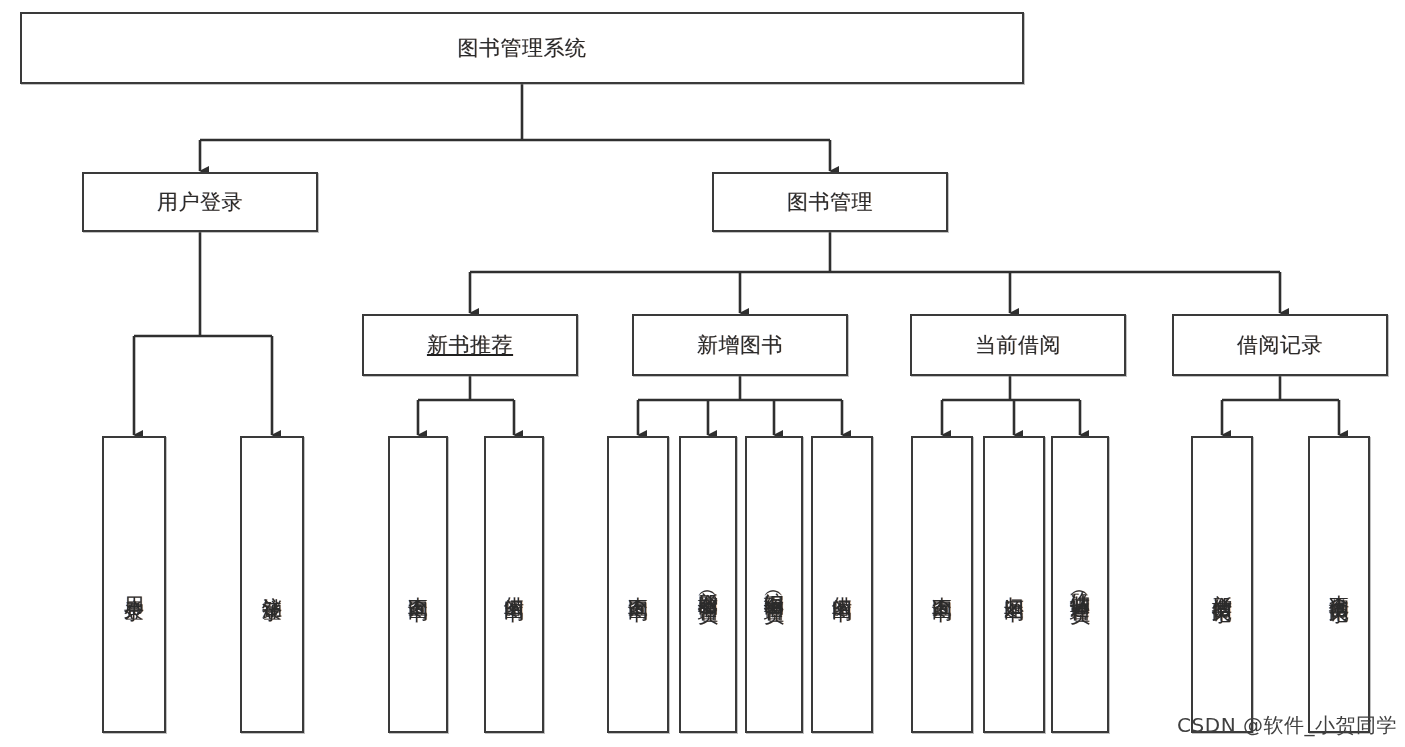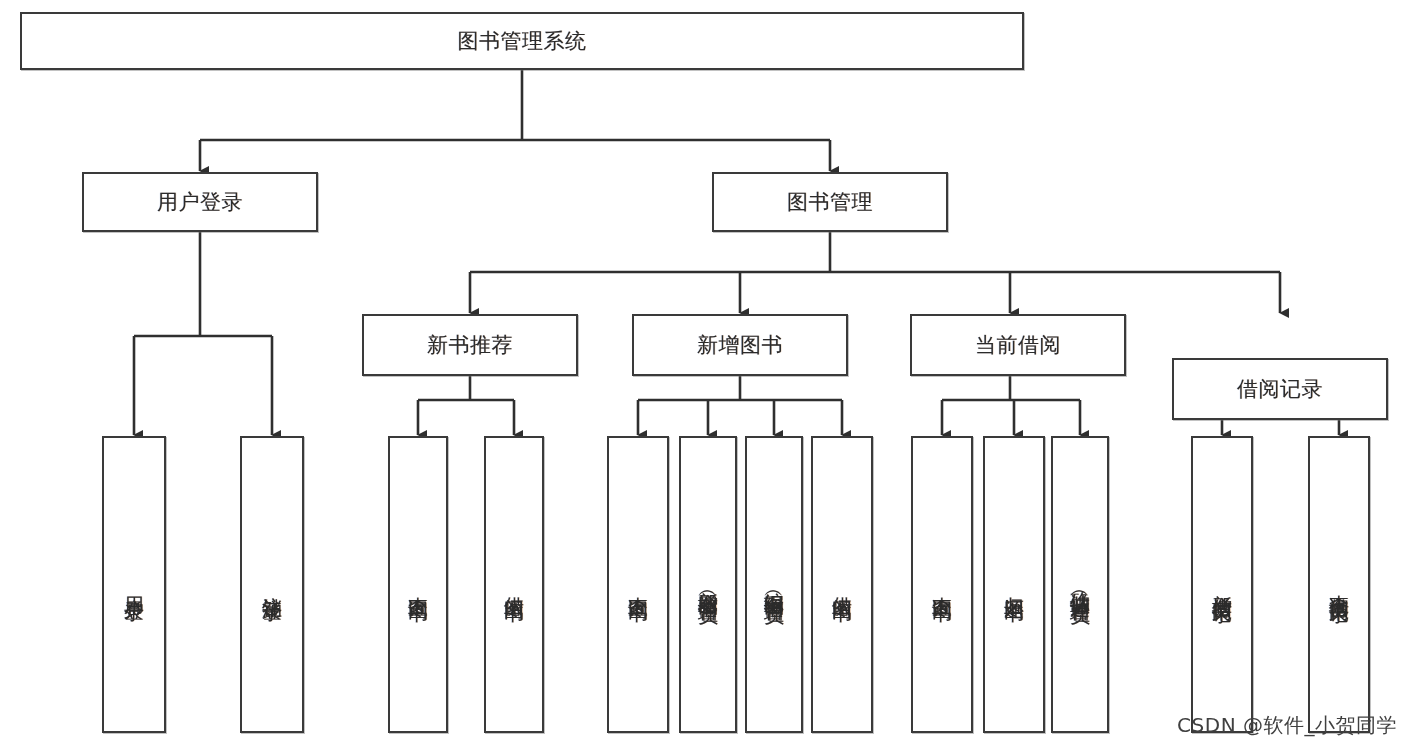--- a/index.html
+++ b/index.html
@@ -75,39 +75,39 @@
         <path d="M1014,400 L1014,435" marker-end="url(#arrowhead)"></path>
         <path d="M1080,400 L1080,435" marker-end="url(#arrowhead)"></path>
         <path d="M1280,376 L1280,400"></path>
         <path d="M1222,400 L1339,400"></path>
         <path d="M1222,400 L1222,435" marker-end="url(#arrowhead)"></path>
         <path d="M1339,400 L1339,435" marker-end="url(#arrowhead)"></path>
       </g>
   </svg>
 
   <div id="node-layer">
-      <div class="node" style="left: 20px; top: 12px; width: 1004px; height: 58px;">
+      <div class="node" style="left: 20px; top: 12px; width: 1004px; height: 72px;">
         <span class="node-label">图书管理系统</span>
       </div>
       <div class="node" style="left: 82px; top: 172px; width: 236px; height: 60px;">
         <span class="node-label">用户登录</span>
       </div>
       <div class="node" style="left: 712px; top: 172px; width: 236px; height: 60px;">
         <span class="node-label">图书管理</span>
       </div>
-      <div class="node" style="left: 362px; top: 314px; width: 216px; height: 62px;">
+      <div class="node" style="left: 362px; top: 314px; width: 216px; height: 62px; text-decoration: underline;">
         <span class="node-label">新书推荐</span>
       </div>
       <div class="node" style="left: 632px; top: 314px; width: 216px; height: 62px;">
         <span class="node-label">新增图书</span>
       </div>
       <div class="node" style="left: 902px; top: 314px; width: 216px; height: 62px; margin-left: 8px;">
         <span class="node-label">当前借阅</span>
       </div>
-      <div class="node" style="left: 1172px; top: 314px; width: 216px; height: 62px; margin-top: 44px;">
+      <div class="node" style="left: 1172px; top: 314px; width: 216px; height: 62px;">
         <span class="node-label">借阅记录</span>
       </div>
       <div class="node vertical" style="left: 102px; top: 436px; width: 64px; height: 297px;">
         <span class="node-label">用户登录</span>
       </div>
       <div class="node vertical" style="left: 240px; top: 436px; width: 64px; height: 297px;">
         <span class="node-label">注销登录</span>
       </div>
       <div class="node vertical" style="left: 388px; top: 436px; width: 60px; height: 297px;">
         <span class="node-label">查询图书</span>

